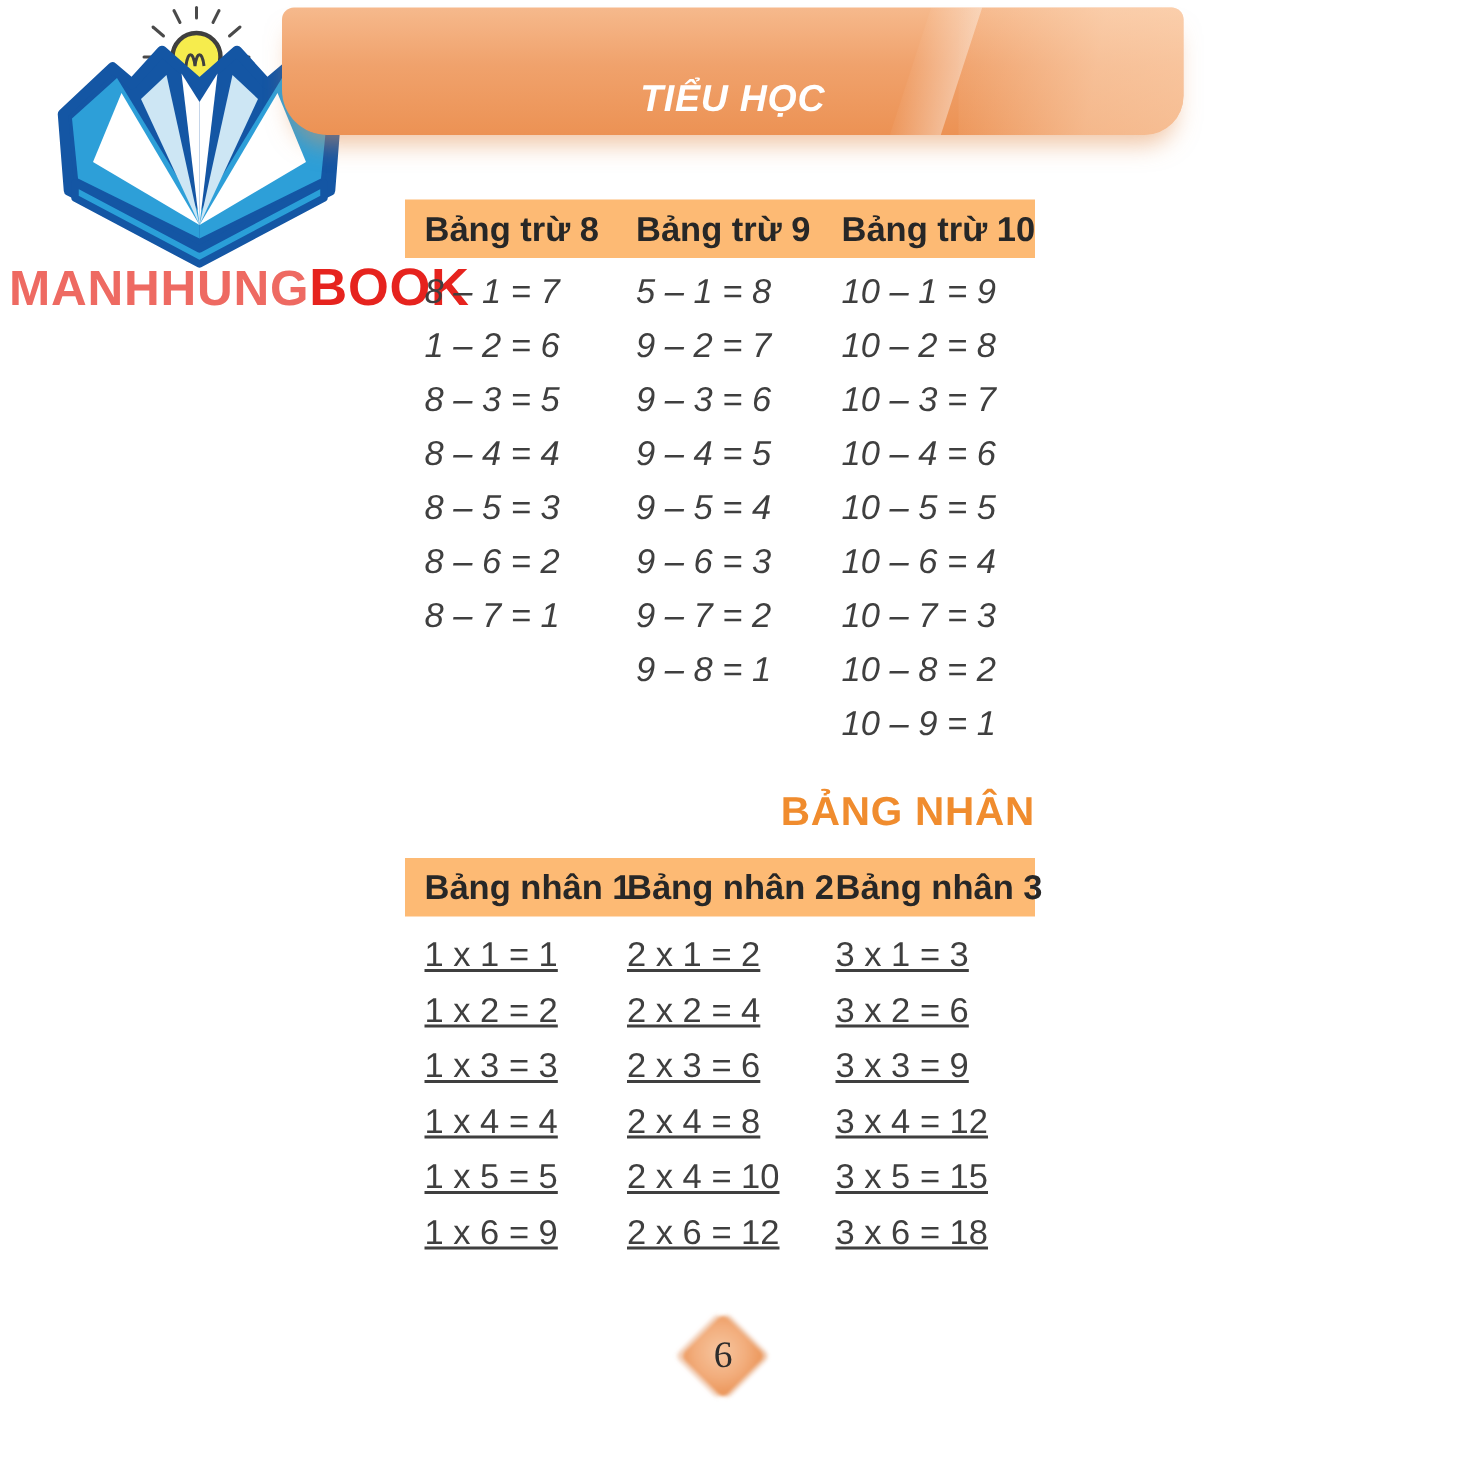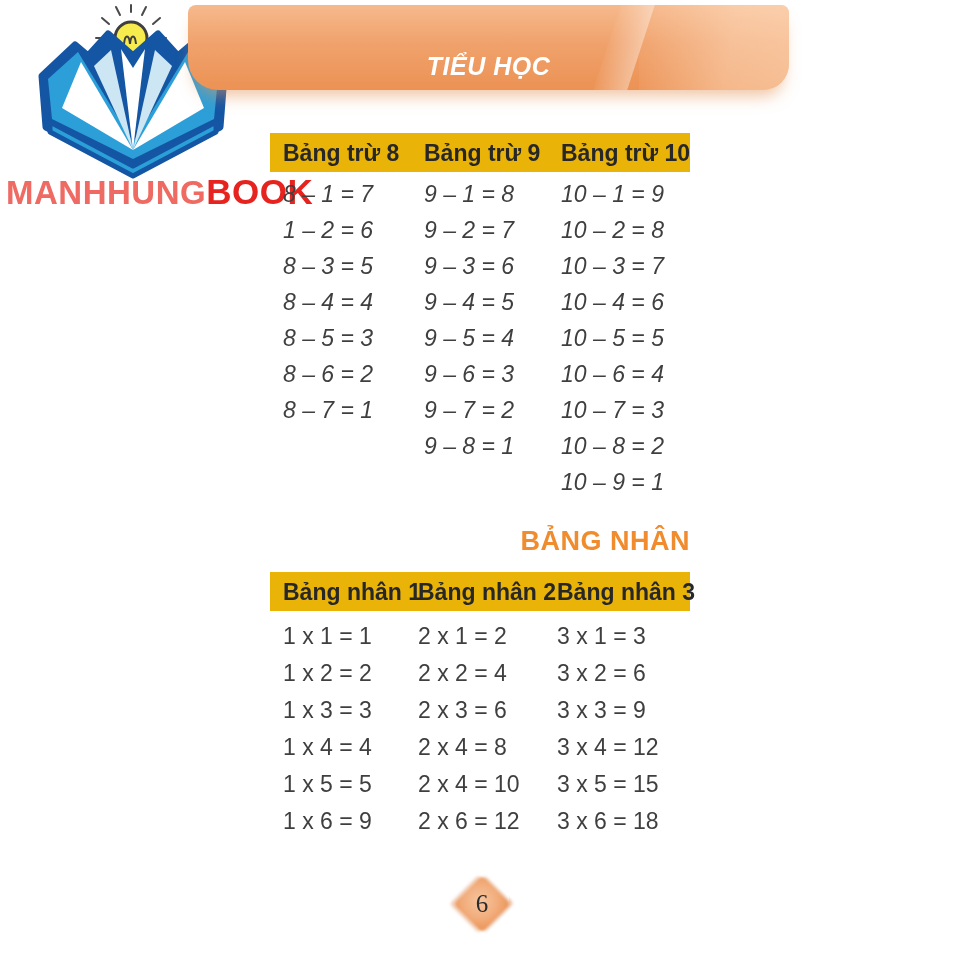--- a/index.html
+++ b/index.html
@@ -31,28 +31,28 @@
   .logo{position:absolute;left:0;top:0;width:300px;height:230px;padding-left:20px;}
   .logo-art{position:absolute;left:28px;top:4px;}
   .brand-text{position:absolute;left:6px;top:172px;white-space:nowrap;}
   .brand-first{font-size:33px;font-weight:bold;color:#ee6a62;letter-spacing:.5px;}
   .brand-second{font-size:35px;font-weight:bold;color:#e6231e;letter-spacing:.5px;}
 
   
   .tbl{position:absolute;left:270px;width:420px;}
   .tbl-sub{top:133px;}
   .tbl-mul{top:572px;}
-  .band{position:relative;height:39px;background:#eab308;}
+  .band{position:relative;height:39px;background:#fdba74;}
   .band-h{position:absolute;top:50%;transform:translateY(-50%);font-size:23px;font-weight:bold;color:#272727;white-space:nowrap;}
   .rows{position:relative;}
   .tbl-sub .rows{margin-top:4px;}
   .tbl-mul .rows{margin-top:7px;}
   .col{position:absolute;top:0;font-size:23px;color:#3f3f3f;white-space:nowrap;}
   .tbl-sub .eq-row{height:36px;line-height:36px;font-style:italic;}
-  .tbl-mul .eq-row{height:37px;line-height:37px;}
+  .tbl-mul .eq-row{height:37px;line-height:37px;text-decoration:underline;}
   .s-c1{left:13px;} .s-c2{left:154px;} .s-c3{left:291px;}
   .m-c1{left:13px;} .m-c2{left:148px;} .m-c3{left:287px;}
 
   .section-title{
     position:absolute;left:270px;top:526px;width:420px;text-align:right;
     font-size:27px;font-weight:bold;color:#f08c2e;letter-spacing:.5px;
   }
 
   
   .page-num{position:absolute;left:456px;top:878px;width:52px;height:52px;
@@ -123,21 +123,21 @@
       <div class="col s-c1">
           <div class="eq-row">8 – 1 = 7</div>
           <div class="eq-row">1 – 2 = 6</div>
           <div class="eq-row">8 – 3 = 5</div>
           <div class="eq-row">8 – 4 = 4</div>
           <div class="eq-row">8 – 5 = 3</div>
           <div class="eq-row">8 – 6 = 2</div>
           <div class="eq-row">8 – 7 = 1</div>
         </div>
       <div class="col s-c2">
-          <div class="eq-row">9 – 1 = 8</div>
+          <div class="eq-row">5 – 1 = 8</div>
           <div class="eq-row">9 – 2 = 7</div>
           <div class="eq-row">9 – 3 = 6</div>
           <div class="eq-row">9 – 4 = 5</div>
           <div class="eq-row">9 – 5 = 4</div>
           <div class="eq-row">9 – 6 = 3</div>
           <div class="eq-row">9 – 7 = 2</div>
           <div class="eq-row">9 – 8 = 1</div>
         </div>
       <div class="col s-c3">
           <div class="eq-row">10 – 1 = 9</div>

